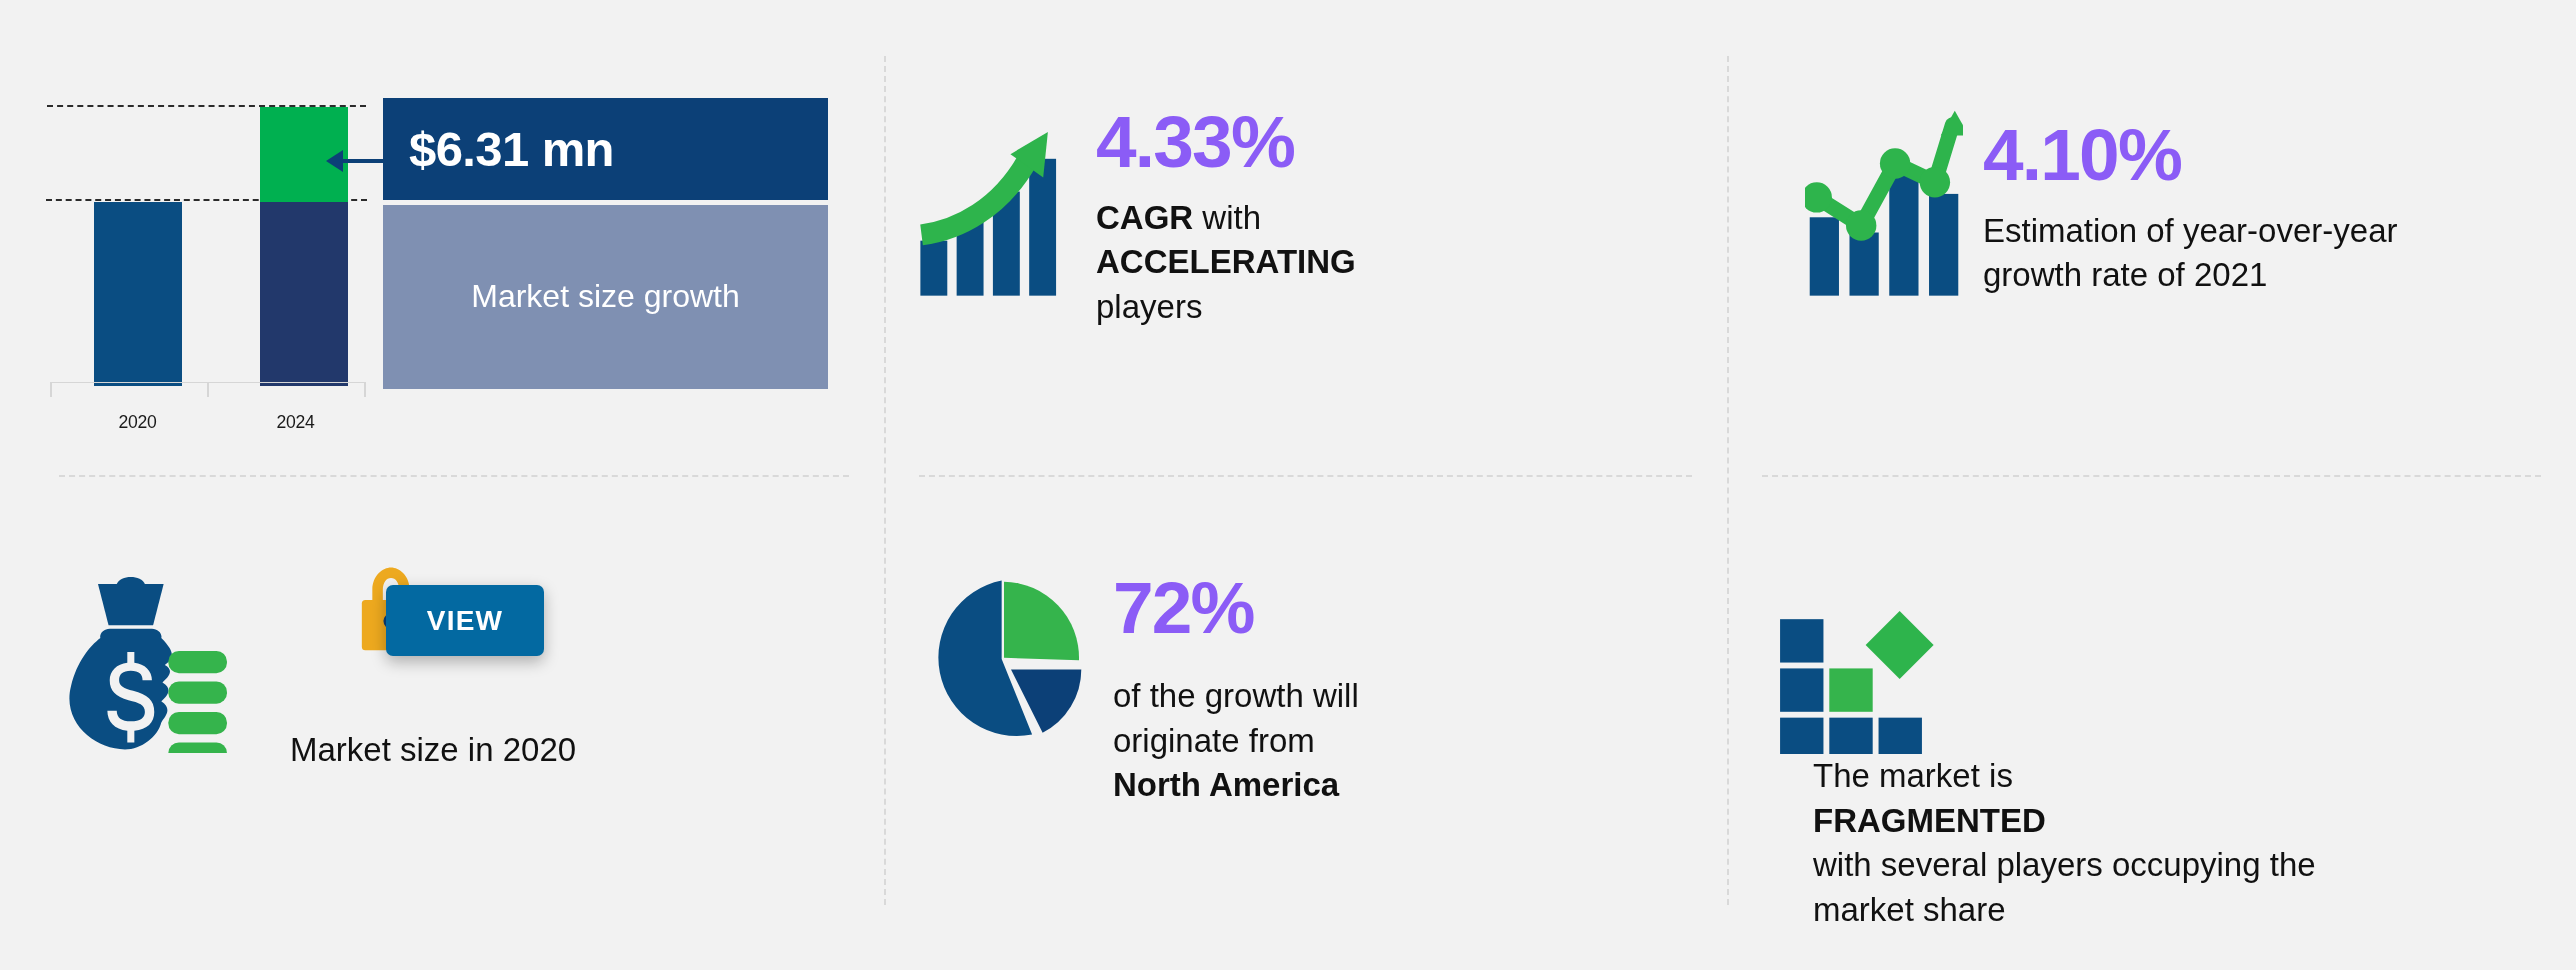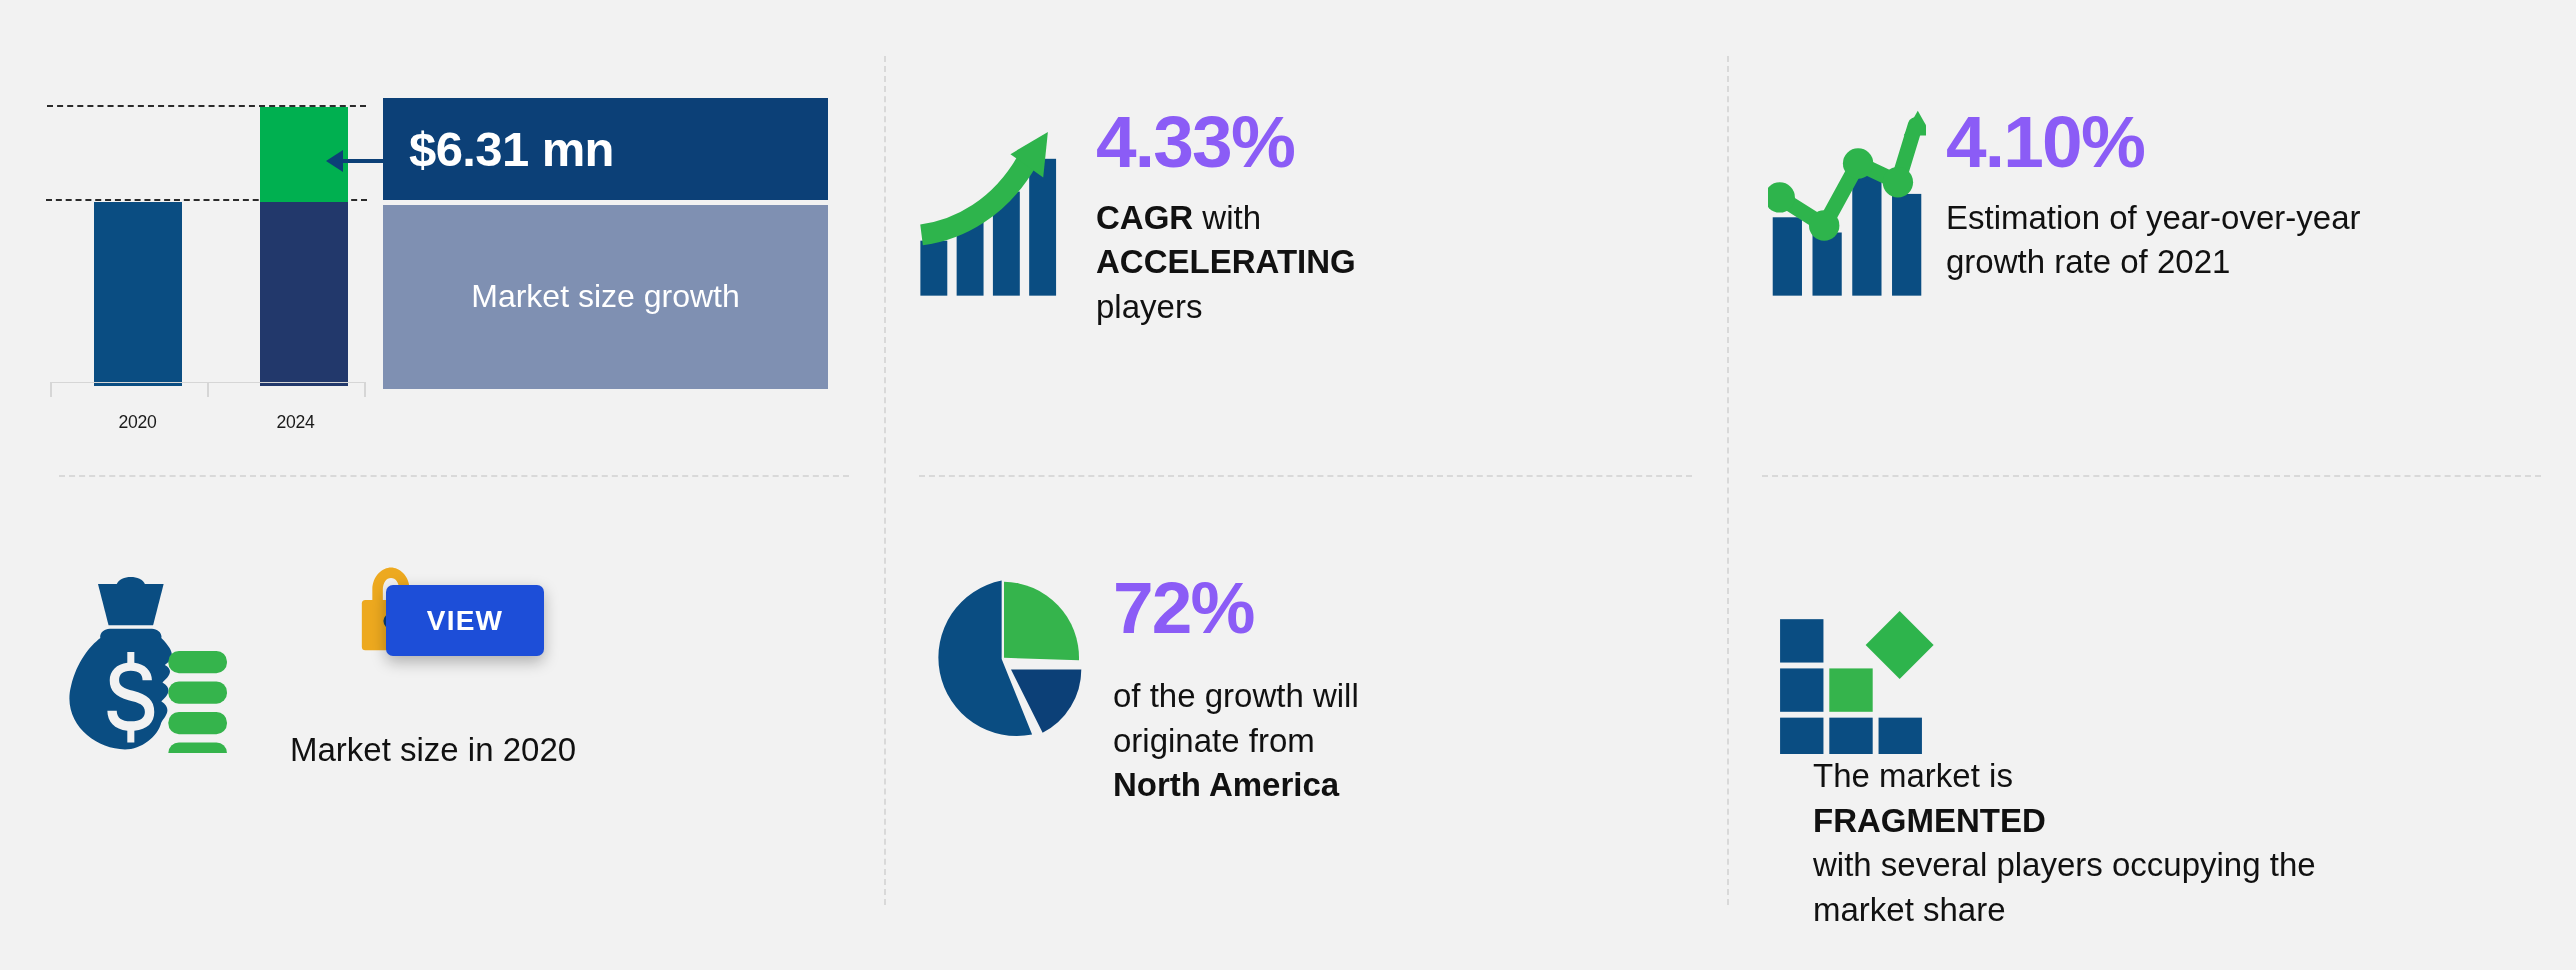--- a/index.html
+++ b/index.html
@@ -56,21 +56,21 @@
   .stat .ico{flex:0 0 auto;}
   .stat .txt{margin-left:20px;}
   .bignum{
     font-size:73px;font-weight:bold;color:#8b5cf6;line-height:1.0;
     letter-spacing:-1.8px;margin-bottom:17.6px;white-space:nowrap;
   }
   .desc{font-size:33px;color:#111111;line-height:1.35;max-width:527px;}
   .desc b{font-weight:bold;}
   .view-btn{
     position:absolute;left:386px;top:585px;width:158px;height:71px;
-    background:#1d4ed8;border-radius:7px;
+    background:#0369a1;border-radius:7px;
     box-shadow:0 5.9px 15px rgba(0,0,0,.28);
     display:flex;align-items:center;justify-content:center;
     color:#ffffff;font-size:28px;font-weight:bold;letter-spacing:1.2px;
   }
   .lock{position:absolute;left:356px;top:566px;width:70px;height:88px;}
   .ms-label{position:absolute;left:290px;top:731px;font-size:33px;color:#111111;white-space:nowrap;}
 
   svg{display:block;}
 </style>
 </head>
@@ -128,21 +128,21 @@
     <div class="txt">
       <div class="bignum">4.33%</div>
       <div class="desc">
         <b>CAGR</b><span> with</span><br>
         <b>ACCELERATING</b><br>
         <span>players</span>
       </div>
     </div>
   </div>
 
-  <div class="stat" style="left:1768px;top:105px;">
+  <div class="stat" style="left:1805px;top:105px;align-items:flex-end;">
     <div class="ico">
       <svg width="158" height="193" viewBox="0 0 270 330" aria-hidden="true">
 
         <rect x="8" y="192" width="50" height="134" fill="#0a4d82"></rect>
         <rect x="76" y="218" width="50" height="108" fill="#0a4d82"></rect>
         <rect x="144" y="118" width="50" height="208" fill="#0a4d82"></rect>
         <rect x="212" y="152" width="50" height="174" fill="#0a4d82"></rect>
 
         <polyline points="20,158 96,206 154,100 222,132 252,34" stroke="#2eb44c" stroke-width="26" fill="none" stroke-linecap="round" stroke-linejoin="round"></polyline>
         <circle cx="20" cy="158" r="26" fill="#2eb44c"></circle>

